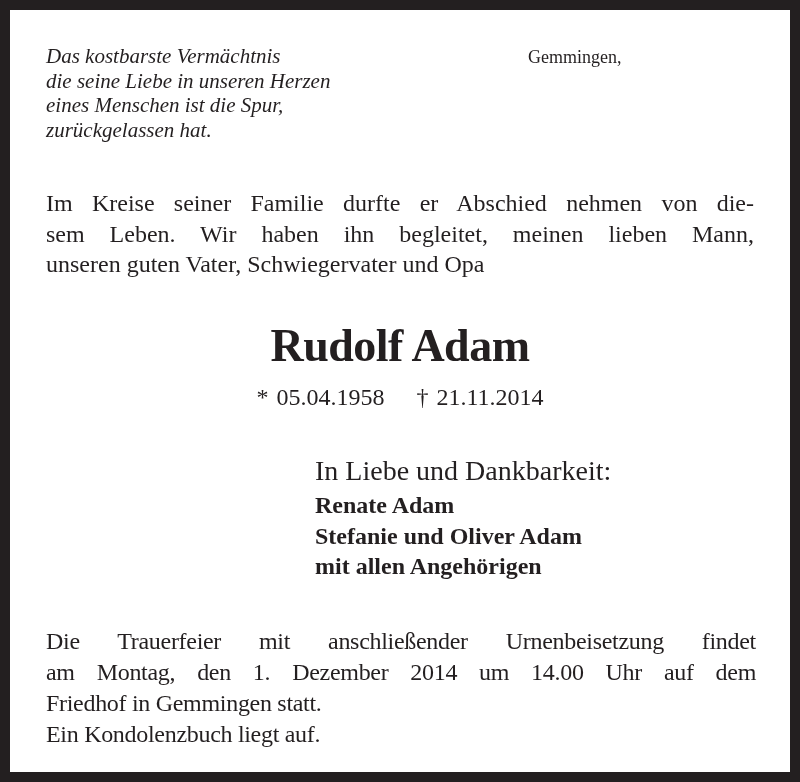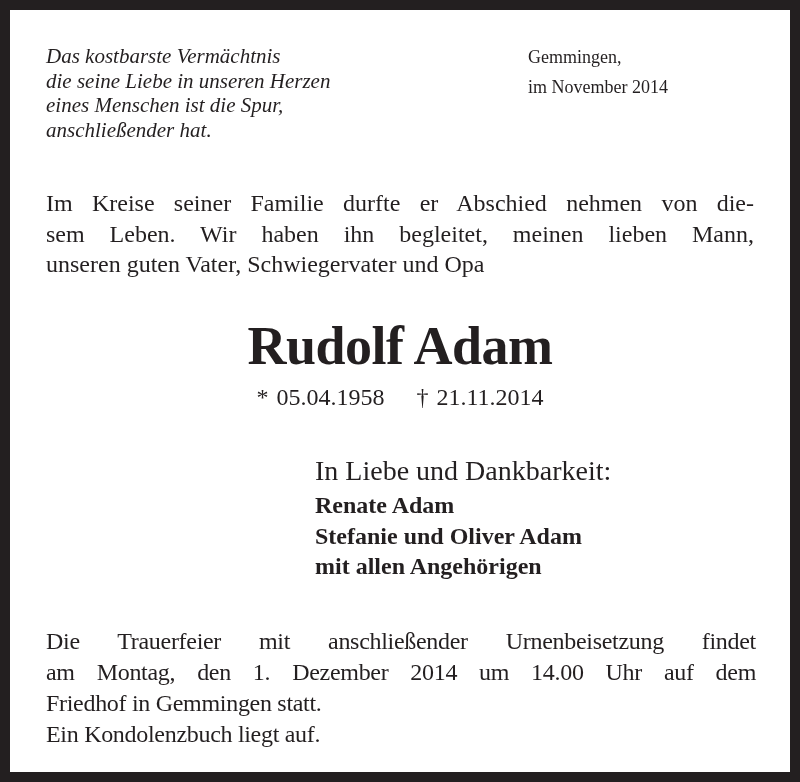--- a/index.html
+++ b/index.html
@@ -2,43 +2,42 @@
 <html><head>
 <meta charset="utf-8">
 <style>
   html, body { margin:0; padding:0; }
   body { width:800px; height:782px; background:#231f20; position:relative; overflow:hidden; }
   .card { position:absolute; left:10px; top:10px; width:780px; height:762px; background:#ffffff; color:#231f20; font-family:"DejaVu Serif","Liberation Serif",serif; }
   .abs { position:absolute; white-space:nowrap; }
   .quote { left:36px; top:34px; font-family:"Liberation Serif",serif; font-style:italic; font-size:21px; line-height:24.5px; }
   .place { left:518px; top:32px; font-family:"Liberation Serif",serif; font-size:18px; line-height:30px; }
   .intro { left:36px; top:178px; width:708px; font-family:"Liberation Serif",serif; font-size:24px; line-height:30.5px; white-space:normal; text-align:justify; }
-  .name { left:0; width:780px; top:306px; text-align:center; font-family:"Liberation Serif",serif; font-weight:bold; font-size:54px; line-height:60px; letter-spacing:-0.5px; }
+  .name { left:0; width:780px; top:306px; text-align:center; font-family:"Liberation Serif",serif; font-weight:bold; font-size:46px; line-height:60px; letter-spacing:-0.5px; }
   .dates { left:0; width:780px; top:372px; text-align:center; font-family:"Liberation Serif",serif; font-size:24px; line-height:30px; word-spacing:2px; }
   .dates span { display:inline-block; margin:0 12px; }
   .thanks { left:305px; top:446px; font-family:"Liberation Serif",serif; font-size:28px; line-height:30px; }
   .family { left:305px; top:480px; font-family:"Liberation Serif",serif; font-weight:bold; font-size:24px; line-height:30.5px; }
   .service { left:36px; top:616px; width:710px; font-family:"Liberation Serif",serif; font-size:24px; line-height:31px; white-space:normal; text-align:justify; letter-spacing:-0.3px; }
   .line { display:block; }
 </style>
 </head>
 <body>
 
 <div class="card">
 
   <div class="abs quote">
     <span class="line">Das kostbarste Vermächtnis</span>
     <span class="line">die seine Liebe in unseren Herzen</span>
     <span class="line">eines Menschen ist die Spur,</span>
-    <span class="line">anschließender hat.</span>
+    <span class="line">zurückgelassen hat.</span>
   </div>
 
   <div class="abs place">
     <span class="line">Gemmingen,</span>
-    <span class="line">im November 2014</span>
   </div>
 
   <div class="abs intro">
     <span class="line" style="text-align-last:justify;">Im Kreise seiner Familie durfte er Abschied nehmen von die-</span>
     <span class="line" style="text-align-last:justify;">sem Leben. Wir haben ihn begleitet, meinen lieben Mann,</span>
     <span class="line">unseren guten Vater, Schwiegervater und Opa</span>
   </div>
 
   <div class="abs name">Rudolf Adam</div>
 

